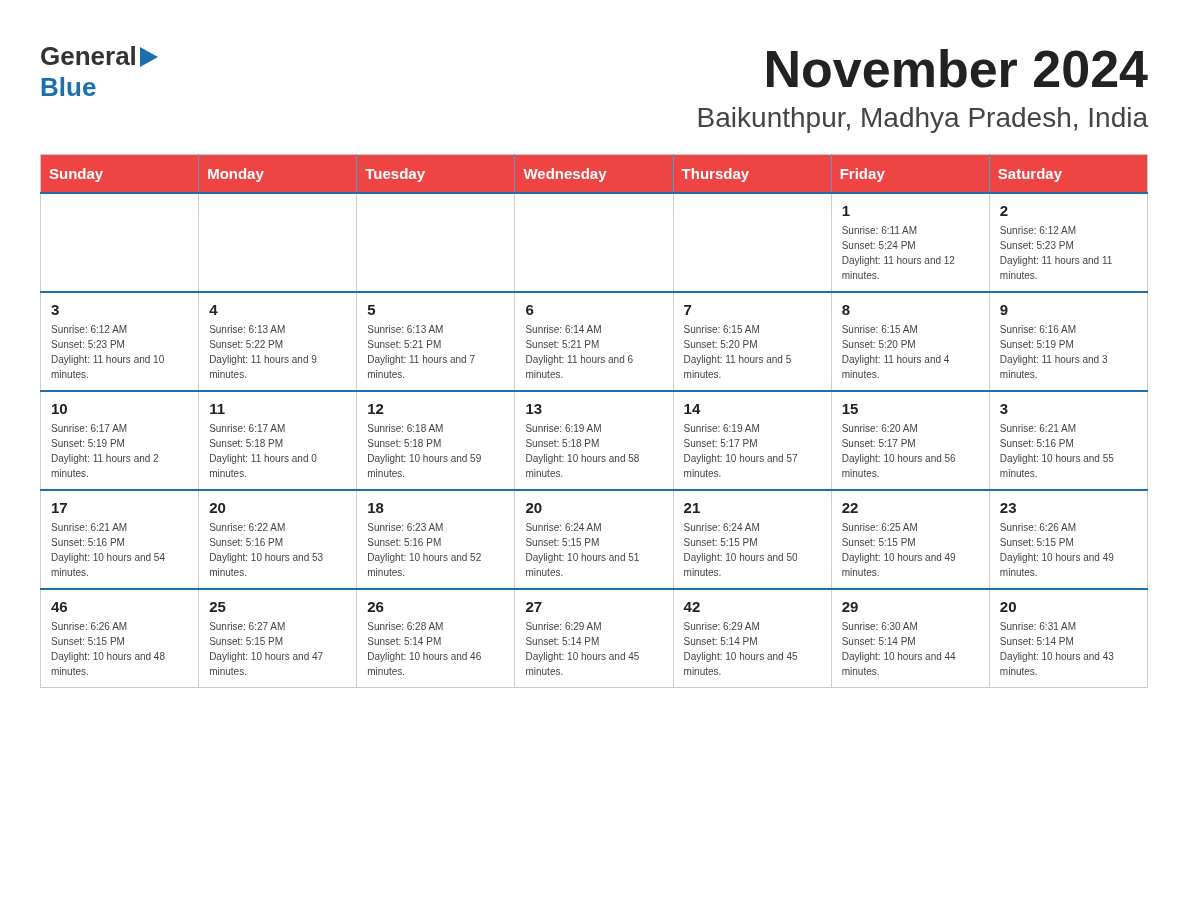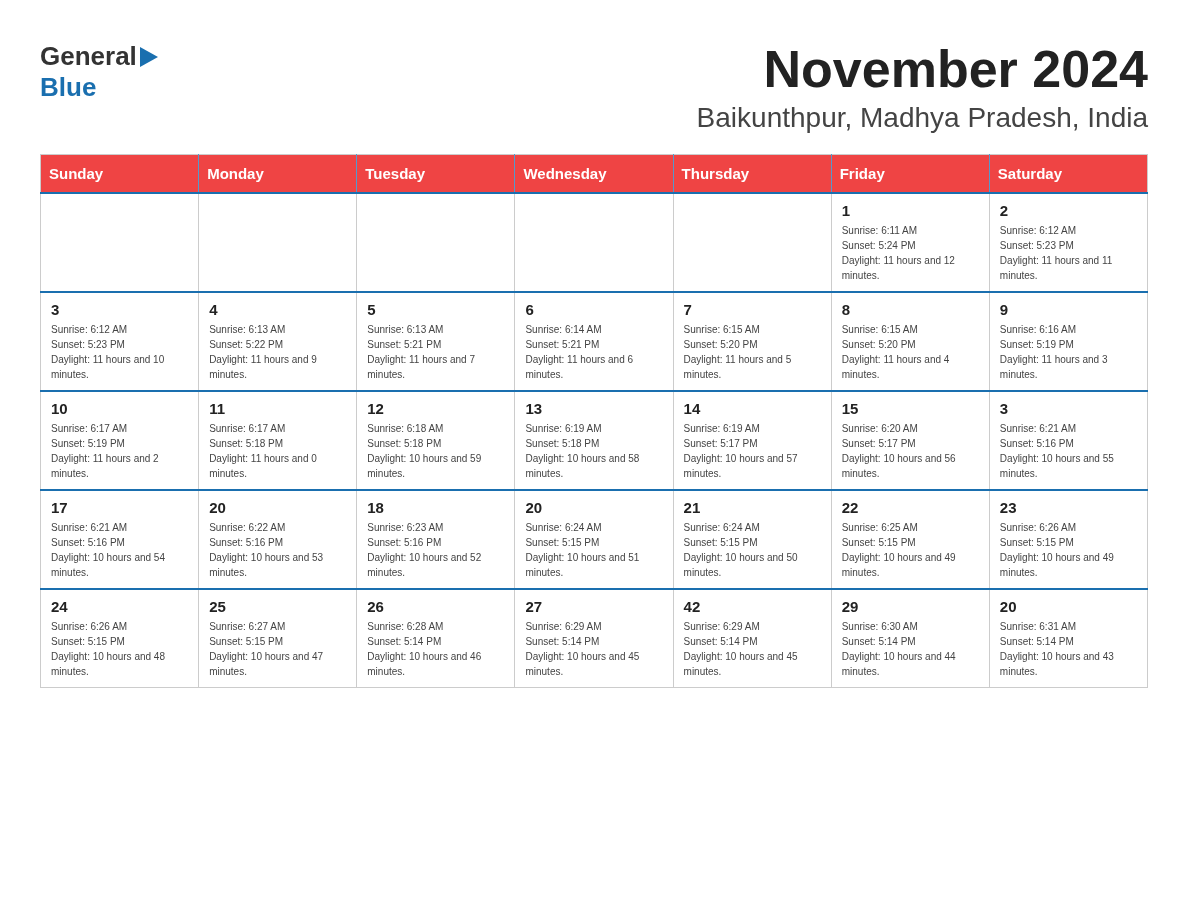--- a/index.html
+++ b/index.html
@@ -243,21 +243,21 @@
           <span class="day-number">22</span>
           <div class="day-info">Sunrise: 6:25 AM<br>Sunset: 5:15 PM<br>Daylight: 10 hours and 49 minutes.</div>
         </td>
         <td>
           <span class="day-number">23</span>
           <div class="day-info">Sunrise: 6:26 AM<br>Sunset: 5:15 PM<br>Daylight: 10 hours and 49 minutes.</div>
         </td>
       </tr>
       <tr>
         <td>
-          <span class="day-number">24</span>
+          <span class="day-number">46</span>
           <div class="day-info">Sunrise: 6:26 AM<br>Sunset: 5:15 PM<br>Daylight: 10 hours and 48 minutes.</div>
         </td>
         <td>
           <span class="day-number">25</span>
           <div class="day-info">Sunrise: 6:27 AM<br>Sunset: 5:15 PM<br>Daylight: 10 hours and 47 minutes.</div>
         </td>
         <td>
           <span class="day-number">26</span>
           <div class="day-info">Sunrise: 6:28 AM<br>Sunset: 5:14 PM<br>Daylight: 10 hours and 46 minutes.</div>
         </td>

